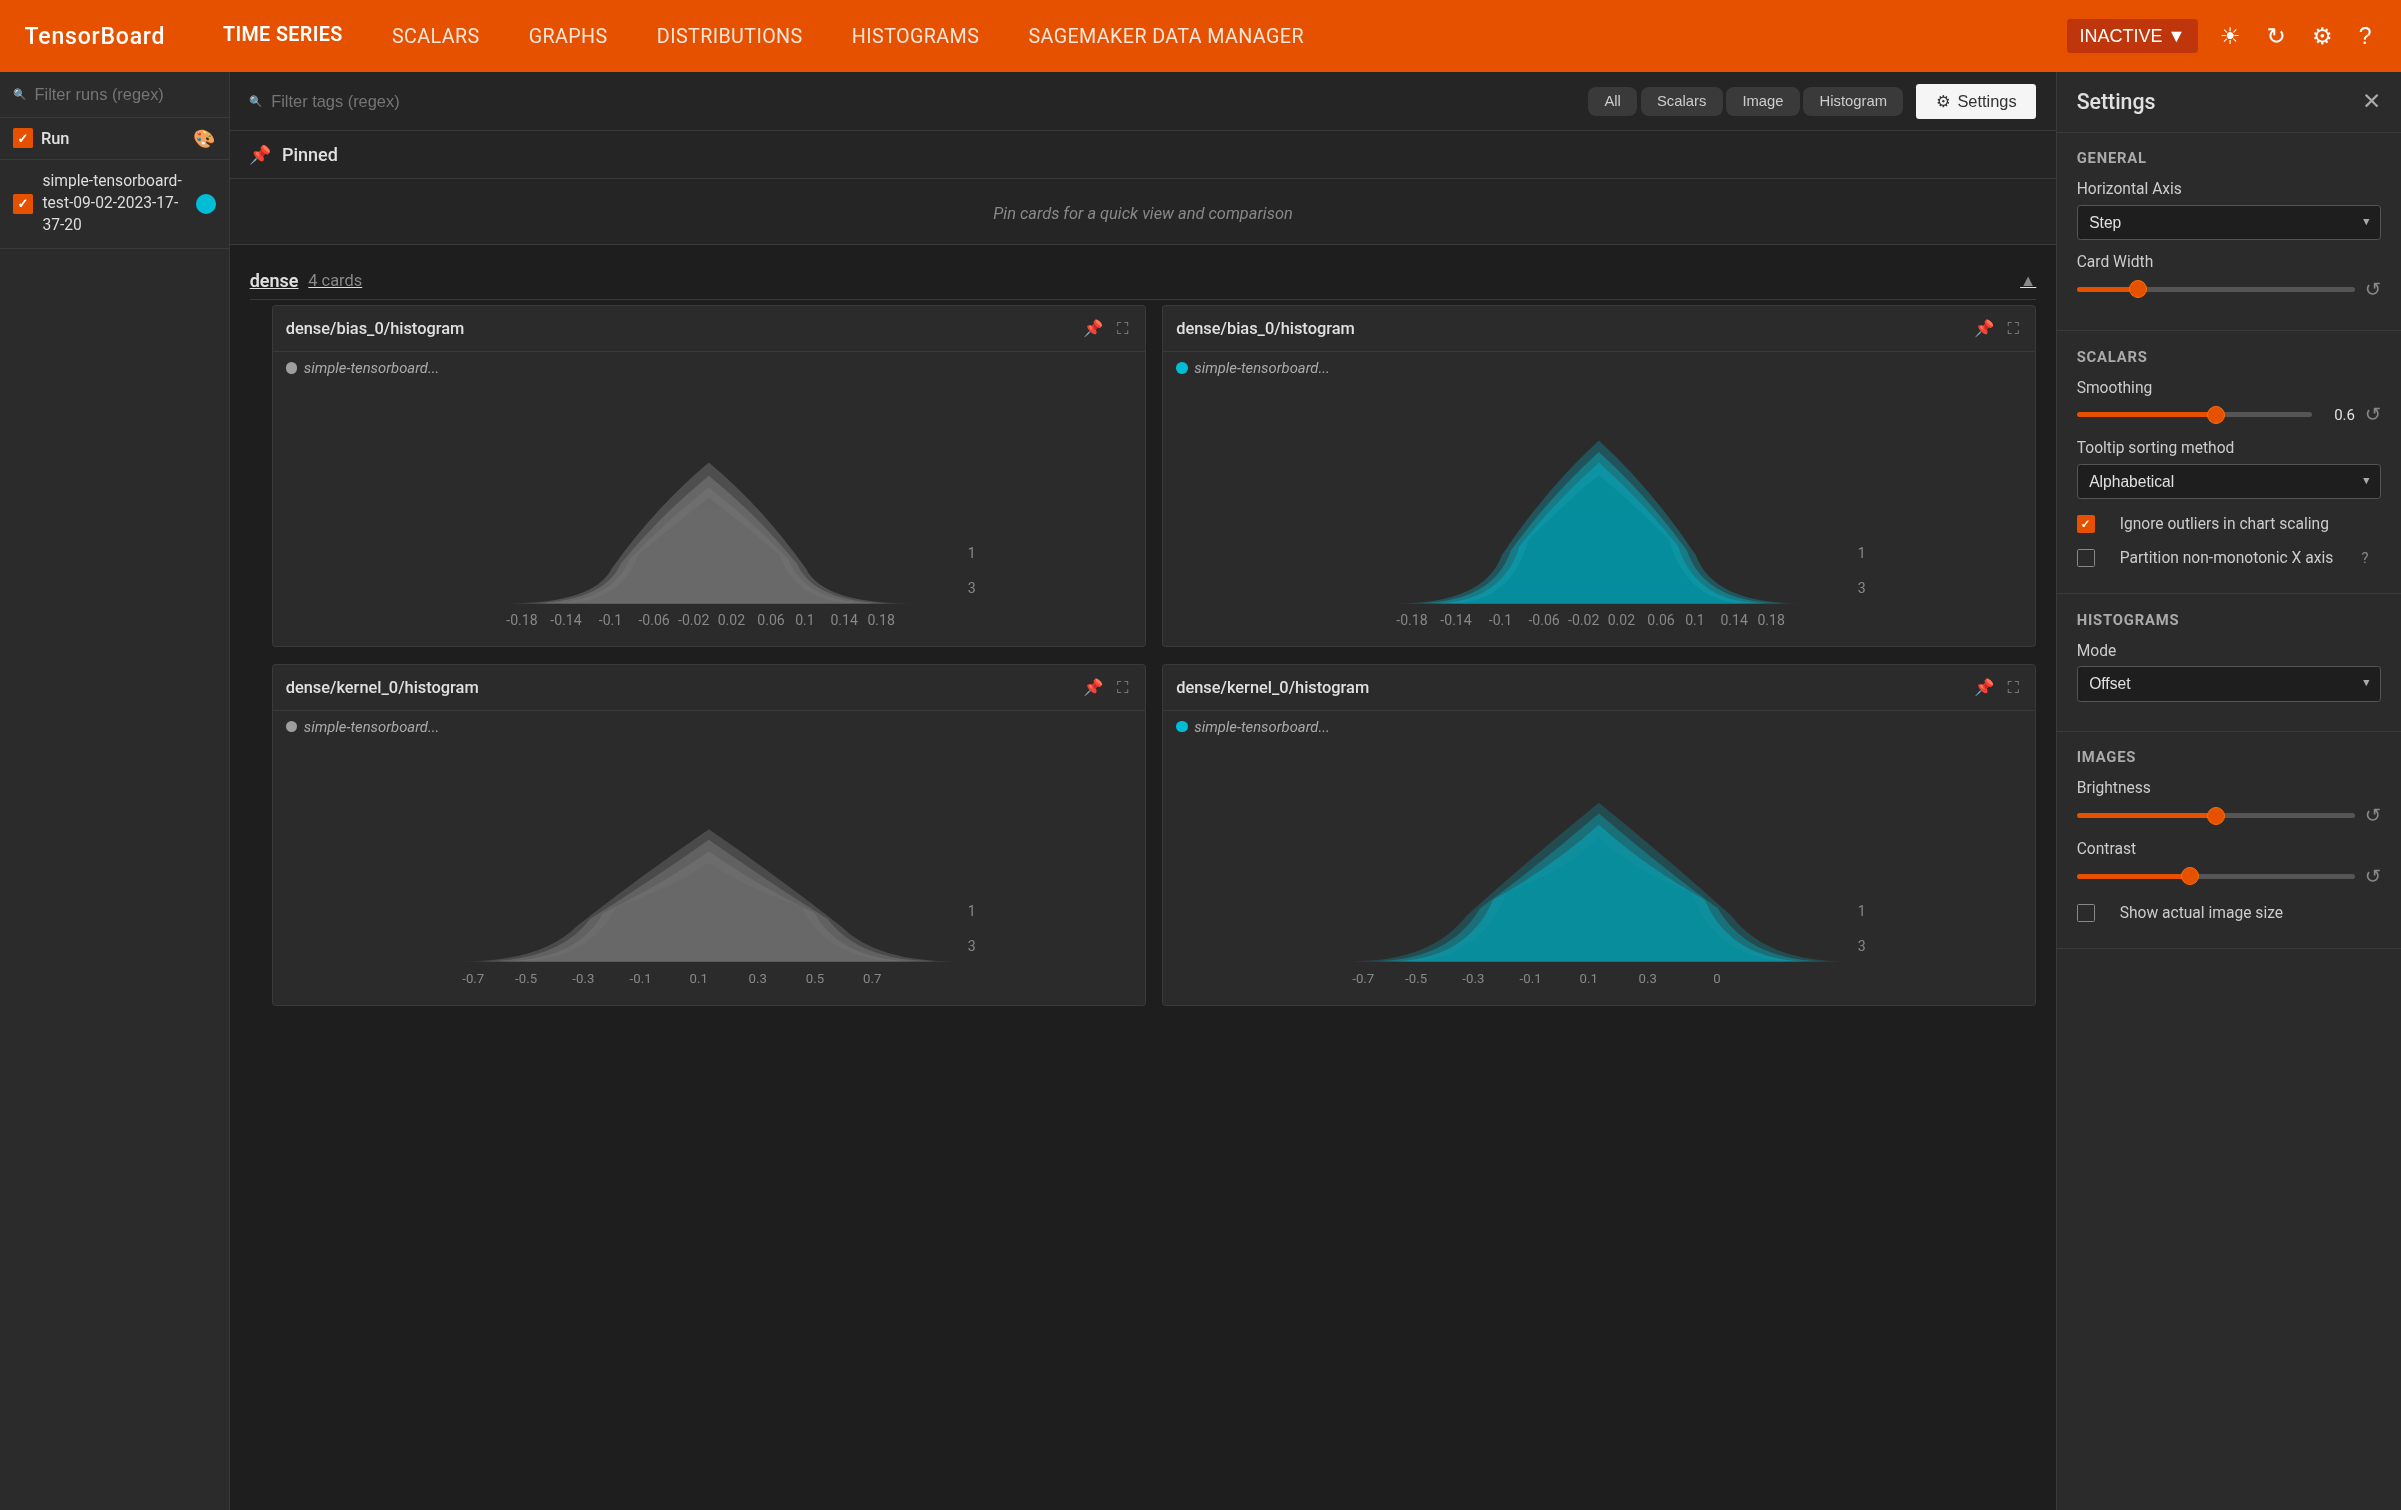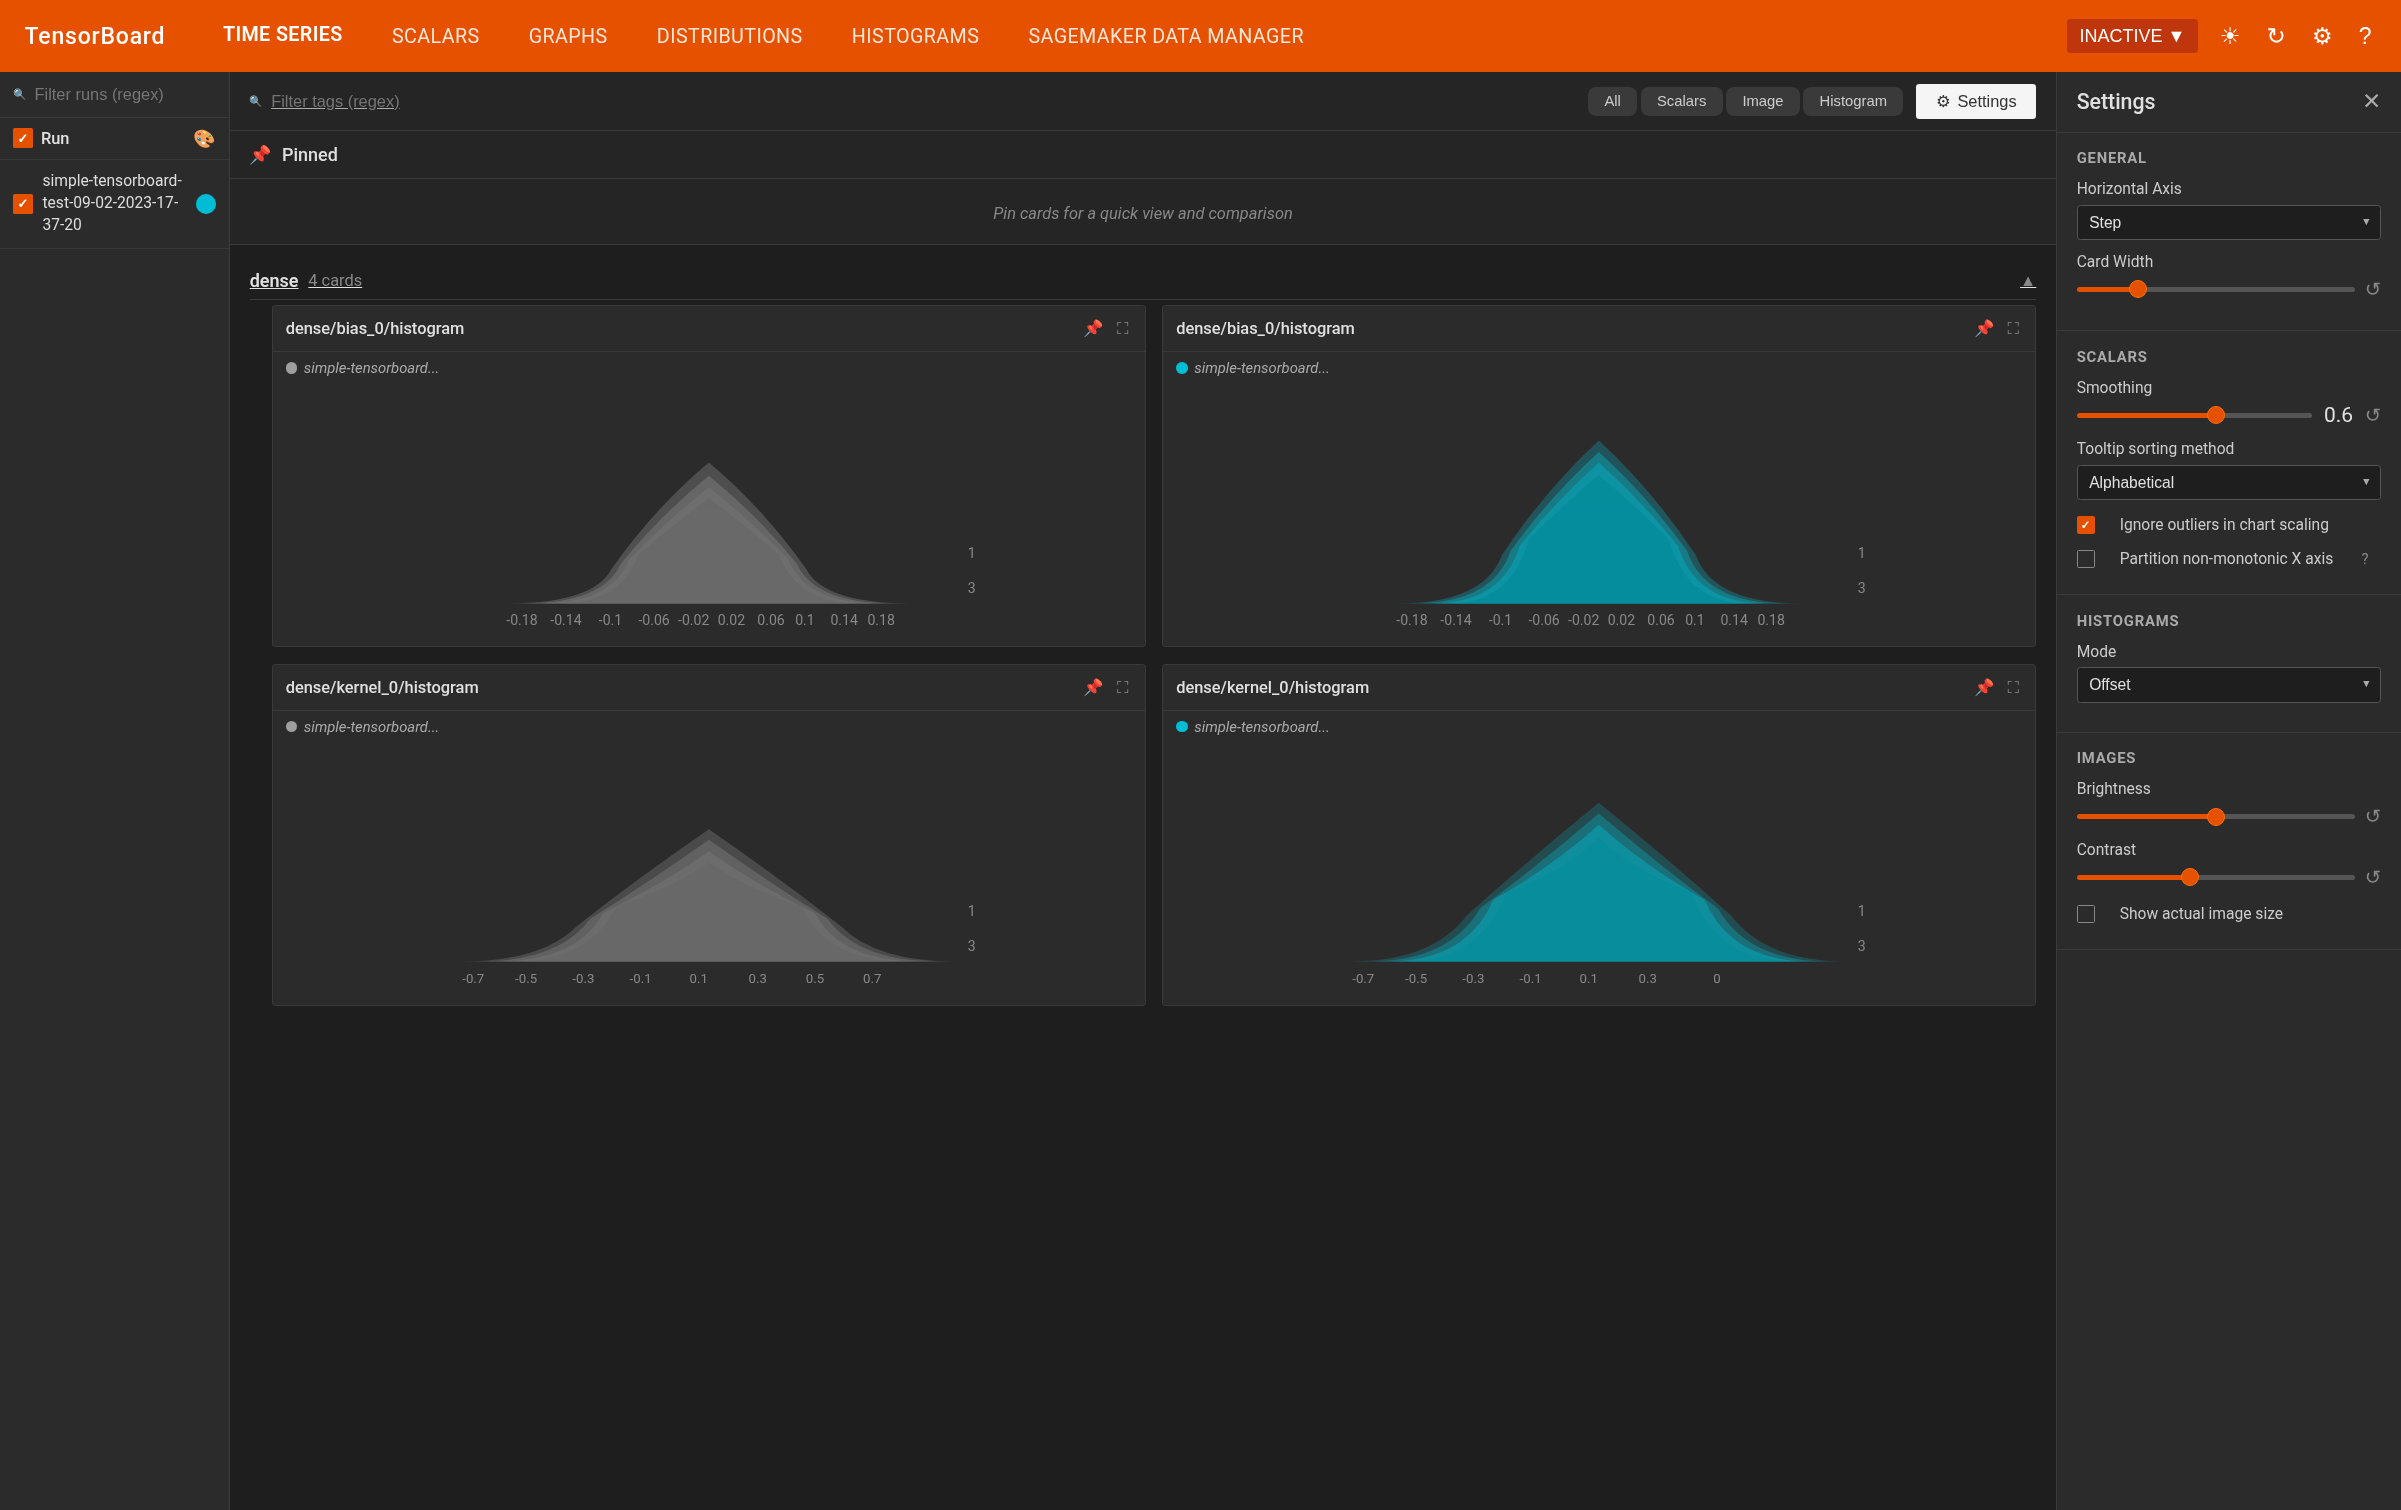--- a/index.html
+++ b/index.html
@@ -30,21 +30,21 @@
     .checkbox.checked::after { content: '✓'; color: white; font-size: 13px; font-weight: bold; }
     .run-label { font-size: 15.6px; color: #ddd; flex: 1; line-height: 1.4; }
     .run-color { width: 19.7px; height: 19.7px; border-radius: 50%; flex-shrink: 0; }
 
     
     .main { flex: 1; display: flex; flex-direction: column; overflow: hidden; background: #1e1e1e; }
 
     
     .filter-bar { display: flex; align-items: center; padding: 11.5px 19.7px; border-bottom: 0.8px solid #3a3a3a; gap: 13px; background: #252525; }
     .filter-search { display: flex; align-items: center; gap: 8.2px; flex: 1; }
-    .filter-search input { background: transparent; border: none; color: #aaa; font-size: 16.4px; outline: none; flex: 1; text-decoration: underline; }
+    .filter-search input { background: transparent; border: none; color: #aaa; font-size: 16.4px; outline: none; flex: 1; }
     .filter-btns { display: flex; gap: 3.3px; }
     .filter-btn { background: #3a3a3a; border: none; color: #ccc; font-size: 14.8px; padding: 6.6px 16.4px; cursor: pointer; border-radius: 8px; }
     .settings-btn { background: #f5f5f5; border: none; color: #333; font-size: 16.4px; padding: 8.2px 19.7px; cursor: pointer; border-radius: 3.3px; display: flex; align-items: center; gap: 6.6px; font-weight: 500; }
 
     
     .pinned-section { padding: 13px 19.7px; border-bottom: 0.8px solid #3a3a3a; display: flex; align-items: center; gap: 9.8px; background: #252525; }
     .pin-icon { color: #aaa; font-size: 18px; }
     .pinned-label { font-size: 18px; font-weight: 500; }
 
     
@@ -70,21 +70,21 @@
     .settings-title { font-size: 21.3px; font-weight: 500; flex: 1; }
     .settings-close { background: none; border: none; color: #aaa; font-size: 23px; cursor: pointer; }
     .settings-section { padding: 16.4px 19.7px; border-bottom: 0.8px solid #3a3a3a; }
     .settings-section-title { font-size: 14.8px; font-weight: 700; color: #aaa; letter-spacing: 0.8px; text-transform: uppercase; margin-bottom: 13px; }
     .settings-row { margin-bottom: 13px; }
     .settings-label { font-size: 15.6px; color: #ccc; margin-bottom: 6.6px; }
     .settings-select { width: 100%; background: #1e1e1e; border: 0.8px solid #555; color: #e0e0e0; font-size: 15.6px; padding: 8.2px 11.5px; border-radius: 3.3px; appearance: none; cursor: pointer; }
     .settings-slider-row { display: flex; align-items: center; gap: 9.8px; }
     .settings-slider { flex: 1; -webkit-appearance: none; appearance: none; height: 4.9px; border-radius: 2.5px; background: linear-gradient(to right, #e65100 0%, #e65100 60%, #555 60%, #555 100%); outline: none; cursor: pointer; }
     .settings-slider::-webkit-slider-thumb { -webkit-appearance: none; width: 18px; height: 18px; border-radius: 50%; background: #e65100; cursor: pointer; border: 1.6px solid #ff6d00; }
-    .settings-slider-val { font-size: 21px; color: #e0e0e0; min-width: 33px; text-align: center; }
+    .settings-slider-val { font-size: 15px; color: #e0e0e0; min-width: 33px; text-align: right; }
     .settings-reset { background: none; border: none; color: #888; cursor: pointer; font-size: 19.7px; }
     .settings-checkbox-row { display: flex; align-items: center; gap: 25px; margin-bottom: 9.8px; cursor: pointer; margin-top: 16px; }
     .settings-checkbox { width: 18px; height: 18px; border: 1.6px solid #888; background: transparent; border-radius: 1.6px; flex-shrink: 0; display: flex; align-items: center; justify-content: center; }
     .settings-checkbox.checked { background: #e65100; border-color: #e65100; }
     .settings-checkbox.checked::after { content: '✓'; color: white; font-size: 11.5px; font-weight: bold; }
     .settings-checkbox-label { font-size: 15.6px; color: #ccc; }
     .settings-help { color: #888; font-size: 14.8px; margin-left: 3.3px; cursor: pointer; }
     .brightness-slider { background: linear-gradient(to right, #e65100 0%, #e65100 50%, #555 50%, #555 100%); }
     .contrast-slider { background: linear-gradient(to right, #e65100 0%, #e65100 40%, #555 40%, #555 100%); }
 

